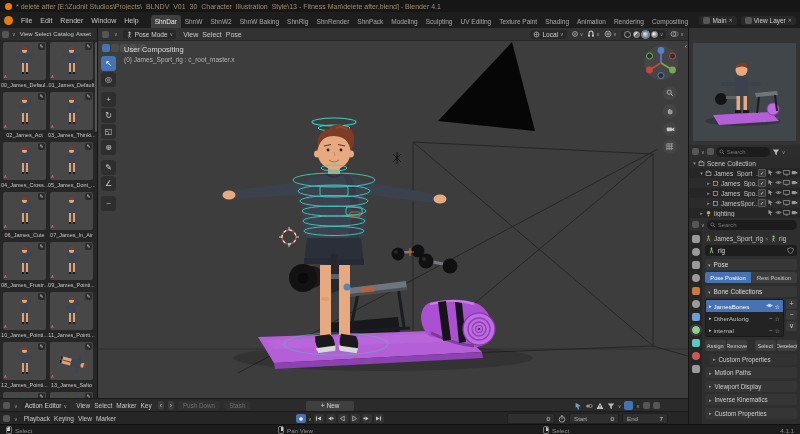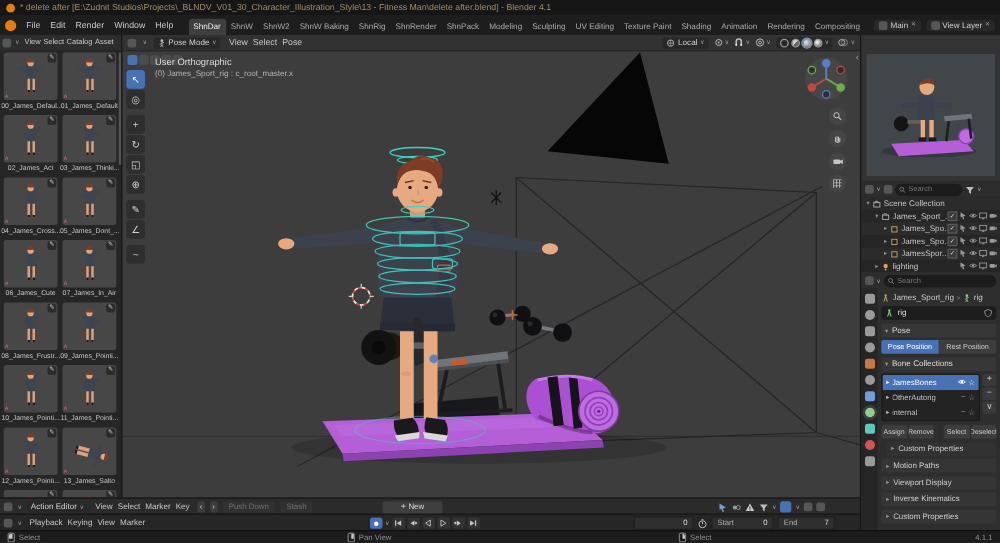--- a/index.html
+++ b/index.html
@@ -474,21 +474,21 @@
       <div class="tool gap">+</div>
       <div class="tool">↻</div>
       <div class="tool">◱</div>
       <div class="tool">⊕</div>
       <div class="tool gap">✎</div>
       <div class="tool">∠</div>
       <div class="tool gap">~</div>
     </div>
 
   <div id="vp-overlay">
-    <div class="l1">User Orthographic</div>
+    <div class="l1">User Compositing</div>
     <div class="l2">(0) James_Sport_rig : c_root_master.x</div>
   </div>
 
   <svg id="vp-gizmo" width="38" height="38" viewBox="0 0 38 38">
     <circle cx="19" cy="19" r="17" fill="rgba(255,255,255,0.05)"></circle>
     <line x1="19" y1="19" x2="19" y2="8" stroke="#5580c8" stroke-width="1.6"></line>
     <circle cx="19" cy="6.5" r="3.4" fill="#5580c8"></circle>
     <line x1="19" y1="19" x2="29" y2="25" stroke="#6fae4e" stroke-width="1.6"></line>
     <circle cx="30.5" cy="26" r="3.4" fill="#6fae4e"></circle>
     <line x1="19" y1="19" x2="9" y2="25" stroke="#c4473f" stroke-width="1.6"></line>

